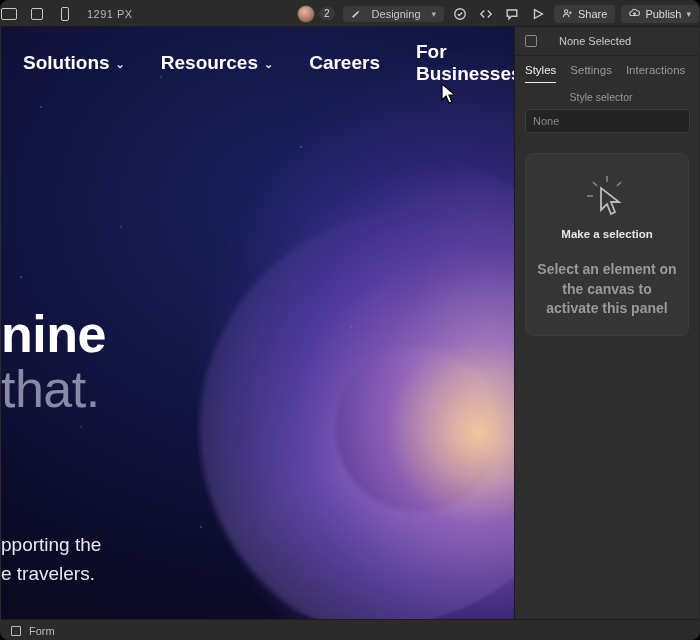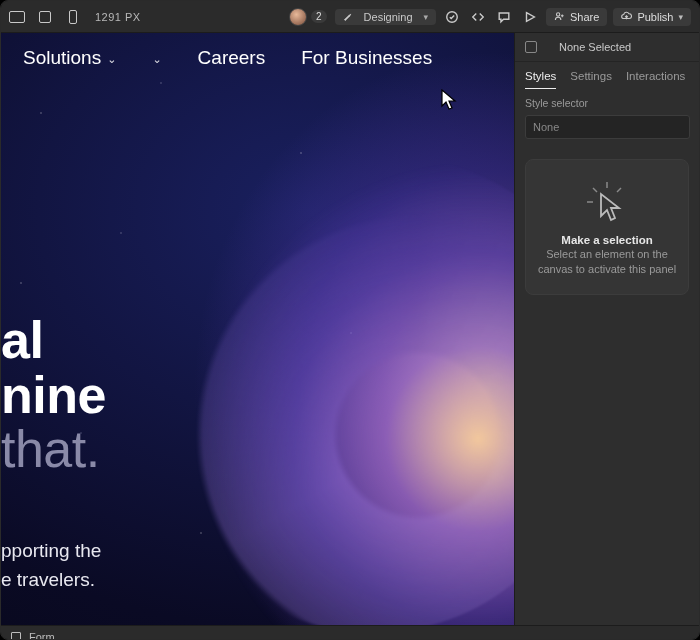--- a/index.html
+++ b/index.html
@@ -1,19 +1,19 @@
 <!DOCTYPE html>
 <html><head>
 <meta charset="utf-8">
 <style>
   * { margin: 0; padding: 0; box-sizing: border-box; }
   html, body { width: 700px; height: 640px; overflow: hidden; font-family: -apple-system, BlinkMacSystemFont, "Segoe UI", Arial, sans-serif; background:#000; }
   .app { width:700px; height:640px; background:#1a1a1a; position:relative; border-radius:8px; overflow:hidden; border:1px solid #2a2a2a;}
   
-  .topbar { height:32px; background:#2b2b2b; display:flex; align-items:center; padding:0 8px; font-size:11px; color:#c9c9c9; border-bottom:1px solid #1c1c1c;}
+  .topbar { height:26px; background:#2b2b2b; display:flex; align-items:center; padding:0 0; font-size:11px; color:#c9c9c9; border-bottom:1px solid #1c1c1c;}
   .topbar .devgroup { display:flex; align-items:center; gap:12px; }
   .topbar .devgroup .dev { width:16px; height:12px; position:relative; cursor:pointer; }
   .dev.desktop::before { content:""; position:absolute; inset:0; border:1.5px solid #c9c9c9; border-radius:2px;}
   .dev.tablet::before { content:""; position:absolute; left:2px; right:2px; top:0; bottom:0; border:1.5px solid #c9c9c9; border-radius:2px;}
   .dev.mobile::before { content:""; position:absolute; left:4px; right:4px; top:-1px; bottom:-1px; border:1.5px solid #c9c9c9; border-radius:2px;}
   .topbar .px { margin-left:14px; letter-spacing:0.5px; color:#b8b8b8;}
   .topbar .spacer { flex:1; }
   .avatar-group { display:flex; align-items:center; gap:4px; margin-right:8px;}
   .avatar { width:18px; height:18px; border-radius:50%; background: radial-gradient(circle at 40% 35%, #e8b99a, #7a4d3a); border:1px solid #444;}
   .avatar-count { background:#3a3a3a; color:#ddd; font-size:10px; padding:1px 5px; border-radius:8px;}
@@ -48,41 +48,41 @@
     radial-gradient(1px 1px at 40px 80px, #fff, transparent),
     radial-gradient(1px 1px at 120px 200px, #ccd, transparent),
     radial-gradient(1px 1px at 300px 120px, #fff, transparent),
     radial-gradient(1px 1px at 80px 400px, #aac, transparent),
     radial-gradient(1px 1px at 200px 500px, #fff, transparent),
     radial-gradient(1px 1px at 350px 300px, #bbd, transparent),
     radial-gradient(1px 1px at 20px 250px, #fff, transparent),
     radial-gradient(1px 1px at 160px 50px, #ccd, transparent);
     opacity:0.6;
   }
-  .nav { position:absolute; top:14px; left:0; right:0; display:flex; gap:36px; padding-left:22px; color:#fff; font-size:19px; font-weight:400;}
+  .nav { position:absolute; top:14px; left:0; right:0; display:flex; gap:36px; padding-left:22px; color:#fff; font-size:19px; font-weight:700;}
   .nav-item { display:flex; align-items:center; gap:6px; cursor:pointer; }
   .nav-item .dd { font-size:11px; opacity:0.85; margin-top:2px;}
   .hero-text { position:absolute; left:0; top:280px; color:#fff; }
   .hero-text .line { font-size:52px; font-weight:600; line-height:1.05; letter-spacing:-0.5px;}
   .hero-text .muted { color:#8a8aa8; font-weight:500;}
   .hero-sub { position:absolute; left:0; top:504px; color:#e8e8f0; font-size:19px; line-height:1.5;}
   .cursor-arrow { position:absolute; left:440px; top:56px; }
   .cursor-arrow svg { width:18px; height:22px; }
   
   .rpanel { width:185px; background:#2e2e2e; border-left:1px solid #1c1c1c; color:#c9c9c9; font-size:11px; display:flex; flex-direction:column;}
   .rp-header { display:flex; align-items:center; gap:22px; padding:8px 10px; border-bottom:1px solid #242424;}
   .rp-header .cb { width:12px; height:12px; border:1.2px solid #888; border-radius:2px;}
   .rp-tabs { display:flex; gap:14px; padding:8px 10px 0 10px; font-size:11.5px;}
   .rp-tab { color:#9a9a9a; padding-bottom:6px; cursor:pointer;}
   .rp-tab.active { color:#eee; border-bottom:1.5px solid #eee;}
-  .rp-section-label { padding:8px 22px 4px 10px; color:#9a9a9a; font-size:10.5px;}
+  .rp-section-label { padding:8px 22px 4px 10px; color:#9a9a9a; font-size:10.5px;text-align:center;}
   .rp-input { margin:2px 9px 10px 10px; background:#242424; border:1px solid #3c3c3c; border-radius:3px; padding:5px 7px; color:#888; font-size:11px;}
   .rp-placeholder { margin:10px 10px; background:#353535; border:1px solid #3c3c3c; border-radius:8px; padding:22px 10px 16px 10px; text-align:center;}
   .rp-placeholder .ptitle { color:#e6e6e6; font-size:11.5px; font-weight:600; margin-top:10px;}
-  .rp-placeholder .pdesc { color:#9a9a9a; font-size:11px; line-height:1.4; margin-top:1px;}
+  .rp-placeholder .pdesc { color:#9a9a9a; font-size:14px; line-height:1.4; margin-top:20px;font-weight:bold;}
   .selection-cursor { display:inline-block; position:relative; width:40px; height:40px;}
   .selection-cursor svg { width:40px; height:40px; }
   
   .bottombar { height:22px; background:#2b2b2b; border-top:1px solid #1c1c1c; display:flex; align-items:center; padding:2px 10px; gap:8px; color:#bdbdbd; font-size:11px;}
   .bottombar .sq { width:10px; height:10px; border:1.2px solid #bdbdbd; border-radius:1px;}
 </style>
 </head>
 <body>
 
 <div class="app">
@@ -149,38 +149,38 @@
       <div class="hero-bg"></div>
       <div class="stars"></div>
       <div class="spiral"></div>
 
       <div class="nav">
         <div class="nav-item">
           <span>Solutions</span>
           <span class="dd">⌄</span>
         </div>
         <div class="nav-item">
+          <span>Resources</span>
           <span class="dd">⌄</span>
         </div>
         <div class="nav-item">
           <span>Careers</span>
         </div>
         <div class="nav-item">
           <span>For Businesses</span>
         </div>
       </div>
 
       <div class="cursor-arrow">
         <svg viewBox="0 0 18 22">
             <path d="M1 1 L1 17 L5 13 L8 20 L11 19 L8 12 L14 12 Z" fill="#fff" stroke="#000" stroke-width="1.2"></path>
           </svg>
       </div>
 
       <div class="hero-text">
-        <div class="line">al</div>
         <div class="line">nine</div>
         <div class="line muted"> that.</div>
       </div>
       <div class="hero-sub">
         <div>pporting the</div>
         <div>e travelers.</div>
       </div>
     </div>
 
     <div class="rpanel">

